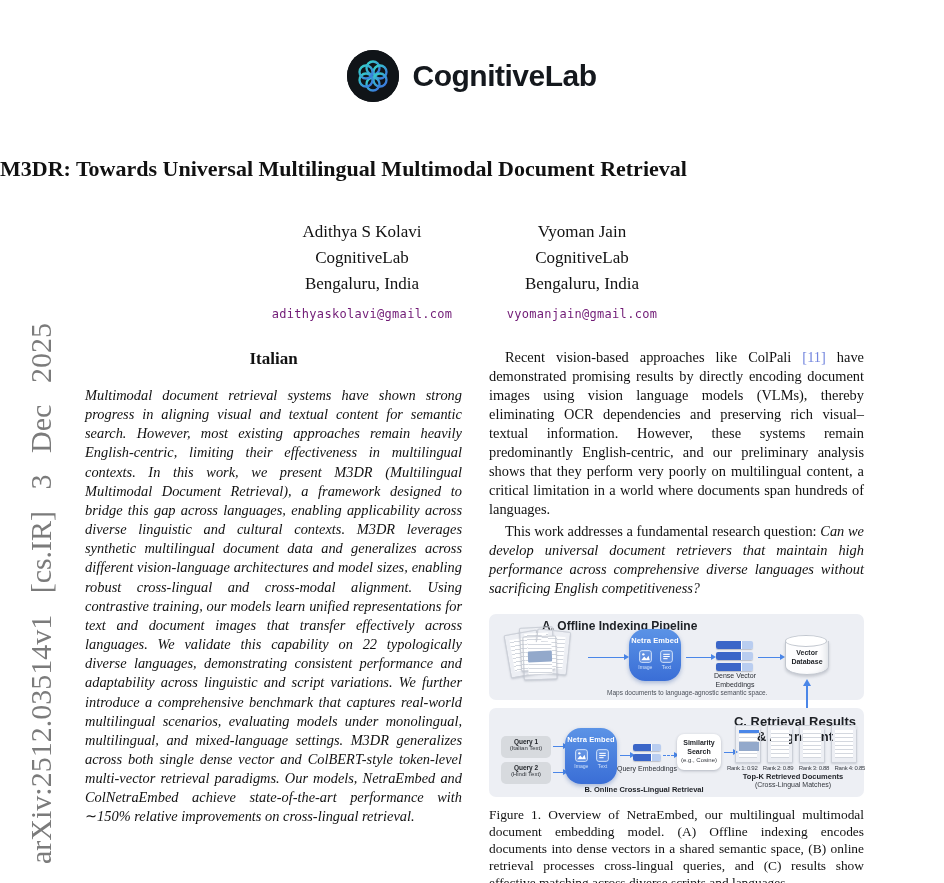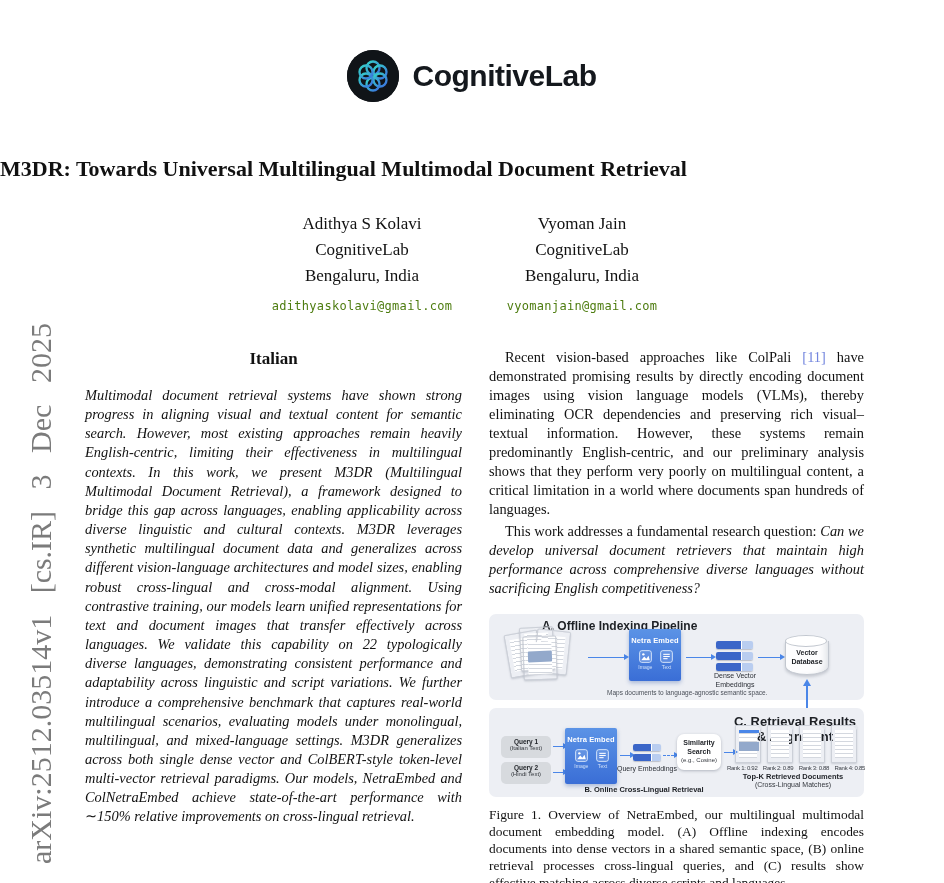--- a/index.html
+++ b/index.html
@@ -15,25 +15,25 @@
   .logo-row{position:absolute;top:50px;left:0;width:100%;display:flex;
     justify-content:center;align-items:center;gap:13px;}
   .logo-badge{width:52px;height:52px;border-radius:50%;background:#101418;
     display:flex;align-items:center;justify-content:center;flex:0 0 auto;}
   .logo-text{font-family:"Liberation Sans",sans-serif;font-weight:700;
     font-size:30px;letter-spacing:-0.5px;color:#14181d;}
 
   
   .title{position:absolute;top:156px;left:0;width:100%;margin:0;text-align:left;
     font-size:22px;font-weight:700;}
-  .authors{position:absolute;top:211px;left:0;width:100%;display:flex;
+  .authors{position:absolute;top:219px;left:0;width:100%;display:flex;
     justify-content:center;}
   .author{width:220px;text-align:center;font-size:17px;line-height:26px;}
   .author .email{font-family:"DejaVu Sans Mono",monospace;font-size:12px;
-    letter-spacing:0.3px;margin-top:4px;color:#4d7c0f;}
+    letter-spacing:0.3px;margin-top:4px;color:#701a75;}
 
   
   .columns{position:absolute;top:348px;left:85px;width:779px;display:flex;gap:27px;}
   .col-left{width:377px;}
   .col-right{width:375px;}
   .abstract-heading{text-align:center;font-weight:700;font-size:17px;margin:1px 0 17px;}
   .abstract-text{margin:0;font-style:italic;font-size:14.4px;line-height:19.15px;
     text-align:justify;hyphens:auto;}
   .body-par{margin:0 0 3px;font-size:14.4px;line-height:19px;text-align:justify;
     text-indent:16px;hyphens:auto;}
@@ -58,21 +58,21 @@
   .s2{left:13px;top:0;transform:rotate(-3deg);}
   .s3{left:28px;top:3px;transform:rotate(6deg);}
   .s4{left:16px;top:9px;transform:rotate(-2deg);}
   .simg{position:absolute;left:4px;top:14px;width:24px;height:11px;background:#93a9cb;border-radius:1px;}
   .corpus-label{position:absolute;left:0;top:72px;width:158px;text-align:center;
     font-size:7.5px;font-weight:700;color:#1d2025;margin-top:40px;}
   .map-caption{position:absolute;left:118px;top:75px;width:246px;font-size:6.5px;color:#4a4f58;}
 
   
   .netra{position:absolute;background:linear-gradient(180deg,#5b93e6,#3a6ed6);
-    border-radius:2px;box-shadow:0 2px 4px rgba(40,80,160,.35);text-align:center;color:#fff;}
+    border-radius:16px;box-shadow:0 2px 4px rgba(40,80,160,.35);text-align:center;color:#fff;}
   .nA{left:140px;top:15px;width:52px;height:52px;}
   .nB{left:76px;top:20px;width:52px;height:56px;}
   .ntitle{font-size:7.5px;font-weight:700;margin-top:7px;letter-spacing:.1px;}
   .nicons{display:flex;justify-content:center;gap:7px;margin-top:5px;}
   .nic{display:flex;flex-direction:column;align-items:center;gap:1px;}
   .nic svg{width:13px;height:13px;}
   .nic span{font-size:6px;color:#cfe0f8;transform:scale(.85);}
 
   
   .bars{position:absolute;}

